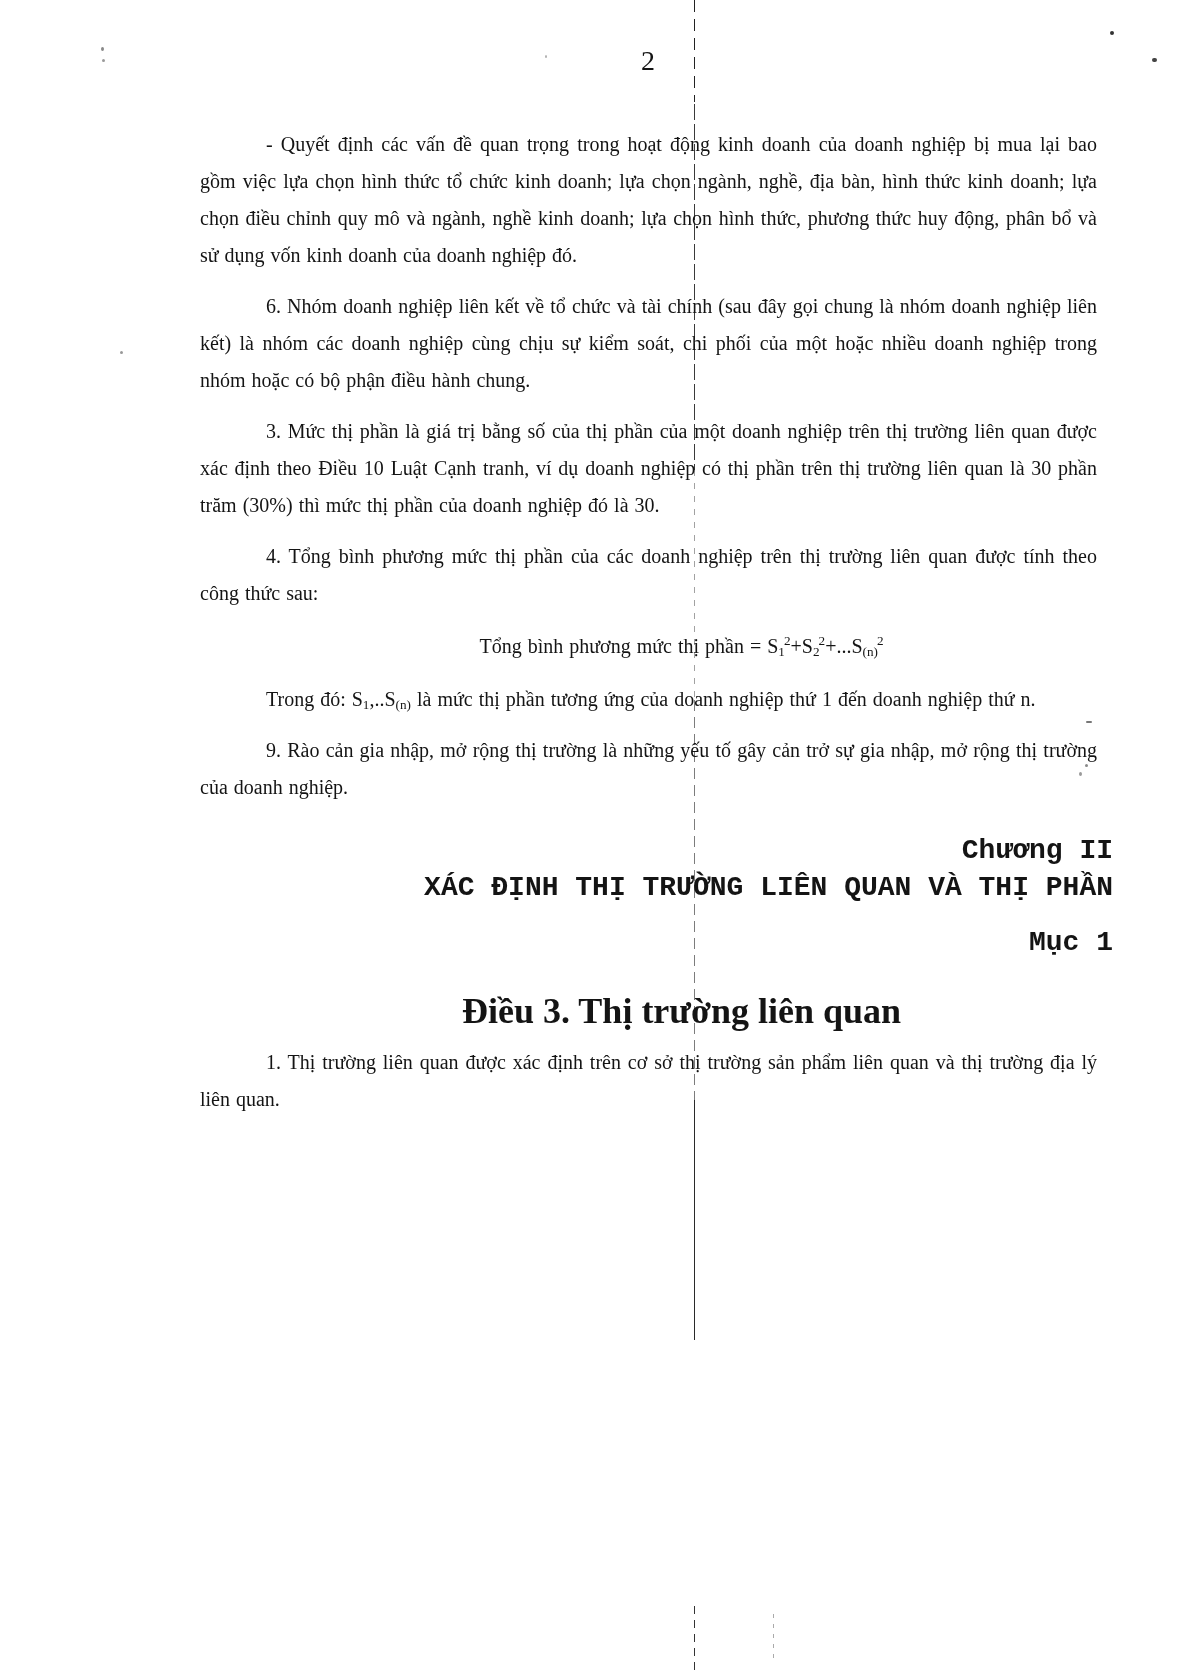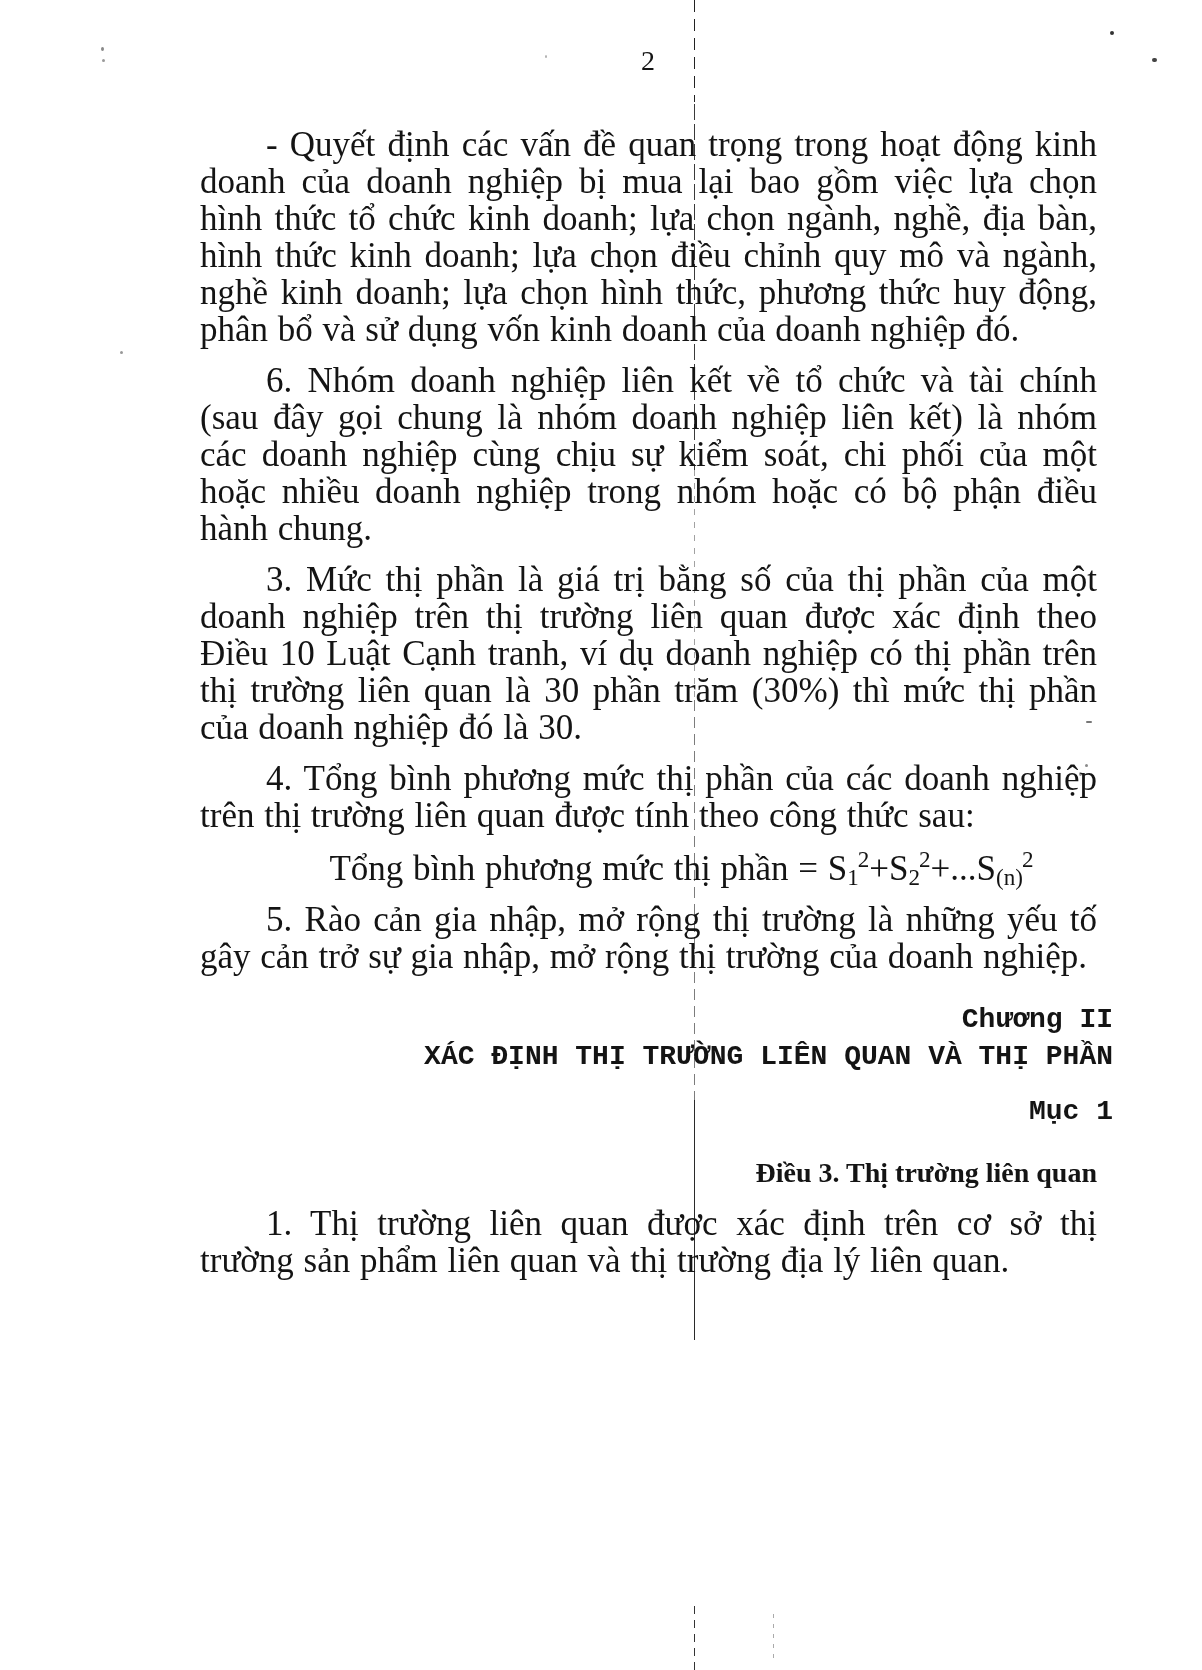--- a/index.html
+++ b/index.html
@@ -17,45 +17,45 @@
     width:897px;
   }
   .pageno {
     padding-top:42px;
     text-align:center;
     font-size:28px; line-height:38px;
     letter-spacing:1px;
   }
   p.para {
     margin:14px 0 0 0;
-    font-size:35px; line-height:37px;
+    font-size:20px; line-height:37px;
     text-align:justify;
     text-indent:66px;
     word-spacing:1px;
   }
   p.first { margin-top:46px; }
   p.formula { margin-top:16px; text-align:center; }
   p.trongdo { margin-top:16px; }
   sup, sub { font-size:0.66em; line-height:0; }
   sup { vertical-align:super; margin-left:-1px; }
   sub { vertical-align:-0.22em; }
   .heading-block {
     text-align:right;
     transform:translateX(16px);
     font-weight:bold;
     font-size:28px; line-height:37px;font-family:Liberation Mono, monospace;
   }
   .chapter { margin-top:26px; }
   .section { margin-top:18px; }
   .article {
-    margin-top:24px;
+    margin-top:32px;
     font-weight:bold;
-    font-size:28px; line-height:37px;
+    font-size:36px; line-height:37px;
     text-indent:66px;
-    text-align:right;
+    text-align:center;
   }
   
   .fold {
     position:absolute; width:1px; left:694px;
     background:repeating-linear-gradient(to bottom,#2e2e2e 0 9px,transparent 9px 14px);
   }
   .fold.f1 { top:0;    height:102px; background:repeating-linear-gradient(to bottom,#222 0 12px,transparent 12px 19px); }
   .fold.f2 { top:104px; height:366px; background:repeating-linear-gradient(to bottom,#3a3a3a 0 16px,transparent 16px 20px); }
   .fold.f3 { top:470px; height:230px; opacity:.55; background:repeating-linear-gradient(to bottom,#555 0 6px,transparent 6px 13px); }
   .fold.f4 { top:700px; height:400px; opacity:.7; background:repeating-linear-gradient(to bottom,#444 0 11px,transparent 11px 17px); }
@@ -95,23 +95,24 @@
     <p class="para first">- Quyết định các vấn đề quan trọng trong hoạt động kinh doanh của doanh nghiệp bị mua lại bao gồm việc lựa chọn hình thức tổ chức kinh doanh; lựa chọn ngành, nghề, địa bàn, hình thức kinh doanh; lựa chọn điều chỉnh quy mô và ngành, nghề kinh doanh; lựa chọn hình thức, phương thức huy động, phân bổ và sử dụng vốn kinh doanh của doanh nghiệp đó.</p>
 
     <p class="para">6. Nhóm doanh nghiệp liên kết về tổ chức và tài chính (sau đây gọi chung là nhóm doanh nghiệp liên kết) là nhóm các doanh nghiệp cùng chịu sự kiểm soát, chi phối của một hoặc nhiều doanh nghiệp trong nhóm hoặc có bộ phận điều hành chung.</p>
 
     <p class="para">3. Mức thị phần là giá trị bằng số của thị phần của một doanh nghiệp trên thị trường liên quan được xác định theo Điều 10 Luật Cạnh tranh, ví dụ doanh nghiệp có thị phần trên thị trường liên quan là 30 phần trăm (30%) thì mức thị phần của doanh nghiệp đó là 30.</p>
 
     <p class="para">4. Tổng bình phương mức thị phần của các doanh nghiệp trên thị trường liên quan được tính theo công thức sau:</p>
 
     <p class="para formula">Tổng bình phương mức thị phần =  S<sub>1</sub><sup>2</sup>+S<sub>2</sub><sup>2</sup>+...S<sub>(n)</sub><sup>2</sup></p>
 
+    <p class="para trongdo">Trong đó: S<sub>1</sub>,..S<sub>(n)</sub> là mức thị phần tương ứng của doanh nghiệp thứ 1 đến doanh nghiệp thứ n.</p>
 
 
-    <p class="para">5. Rào cản gia nhập, mở rộng thị trường là những yếu tố gây cản trở sự gia nhập, mở rộng thị trường của doanh nghiệp.</p>
+    <p class="para">9. Rào cản gia nhập, mở rộng thị trường là những yếu tố gây cản trở sự gia nhập, mở rộng thị trường của doanh nghiệp.</p>
 
     <div class="heading-block chapter">
       <div>Chương II</div>
       <div>XÁC ĐỊNH THỊ TRƯỜNG LIÊN QUAN VÀ THỊ PHẦN</div>
     </div>
 
     <div class="heading-block section">
       <div>Mục 1</div>
     </div>
 

